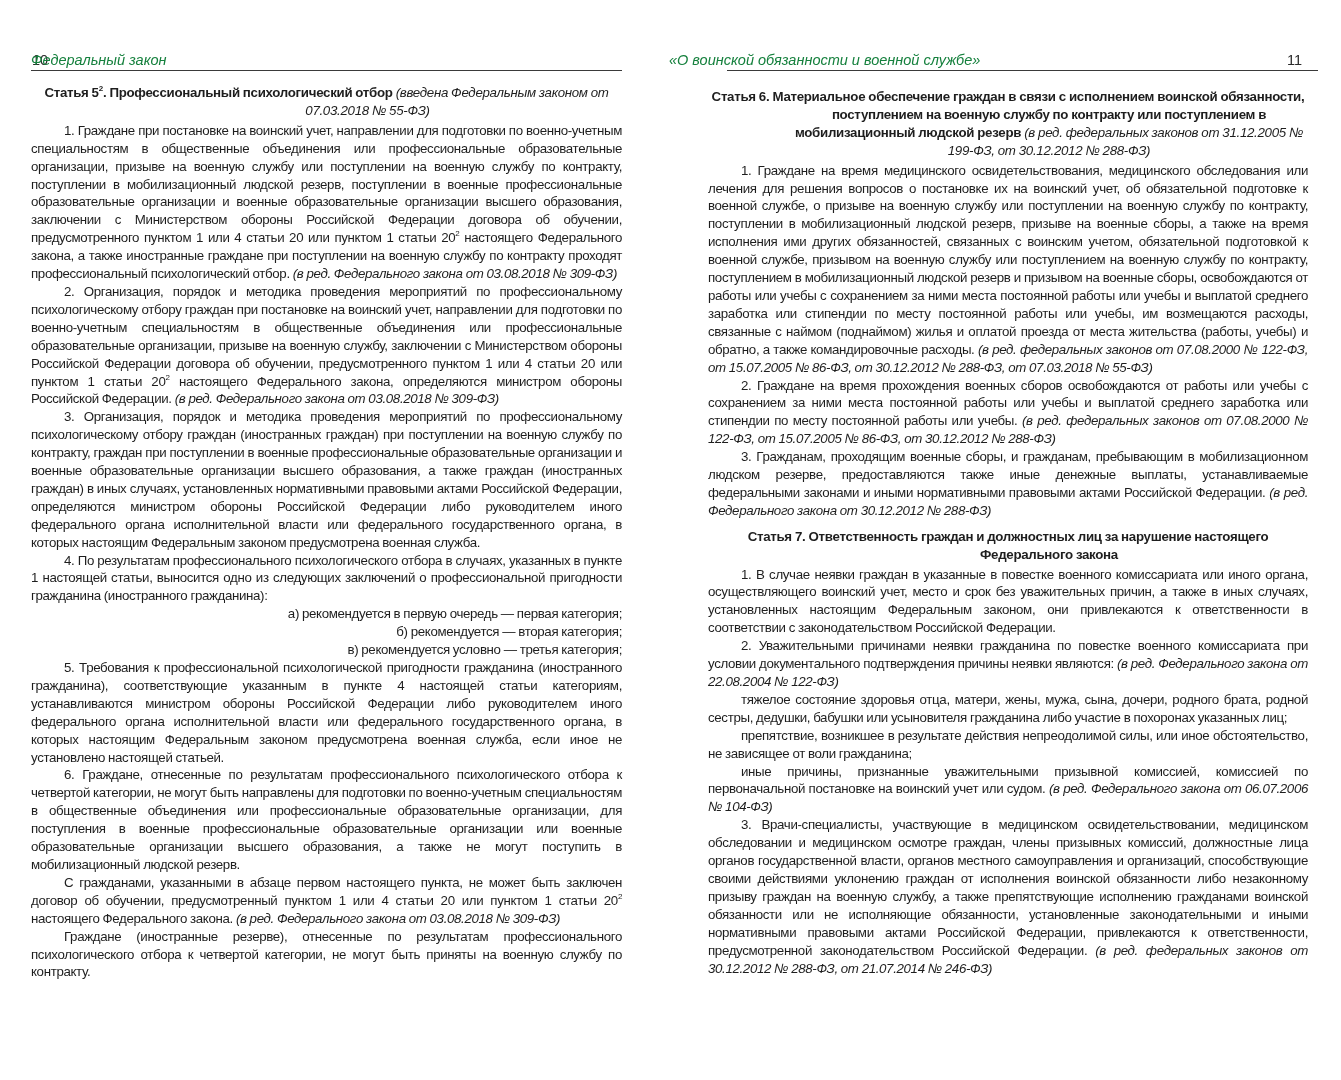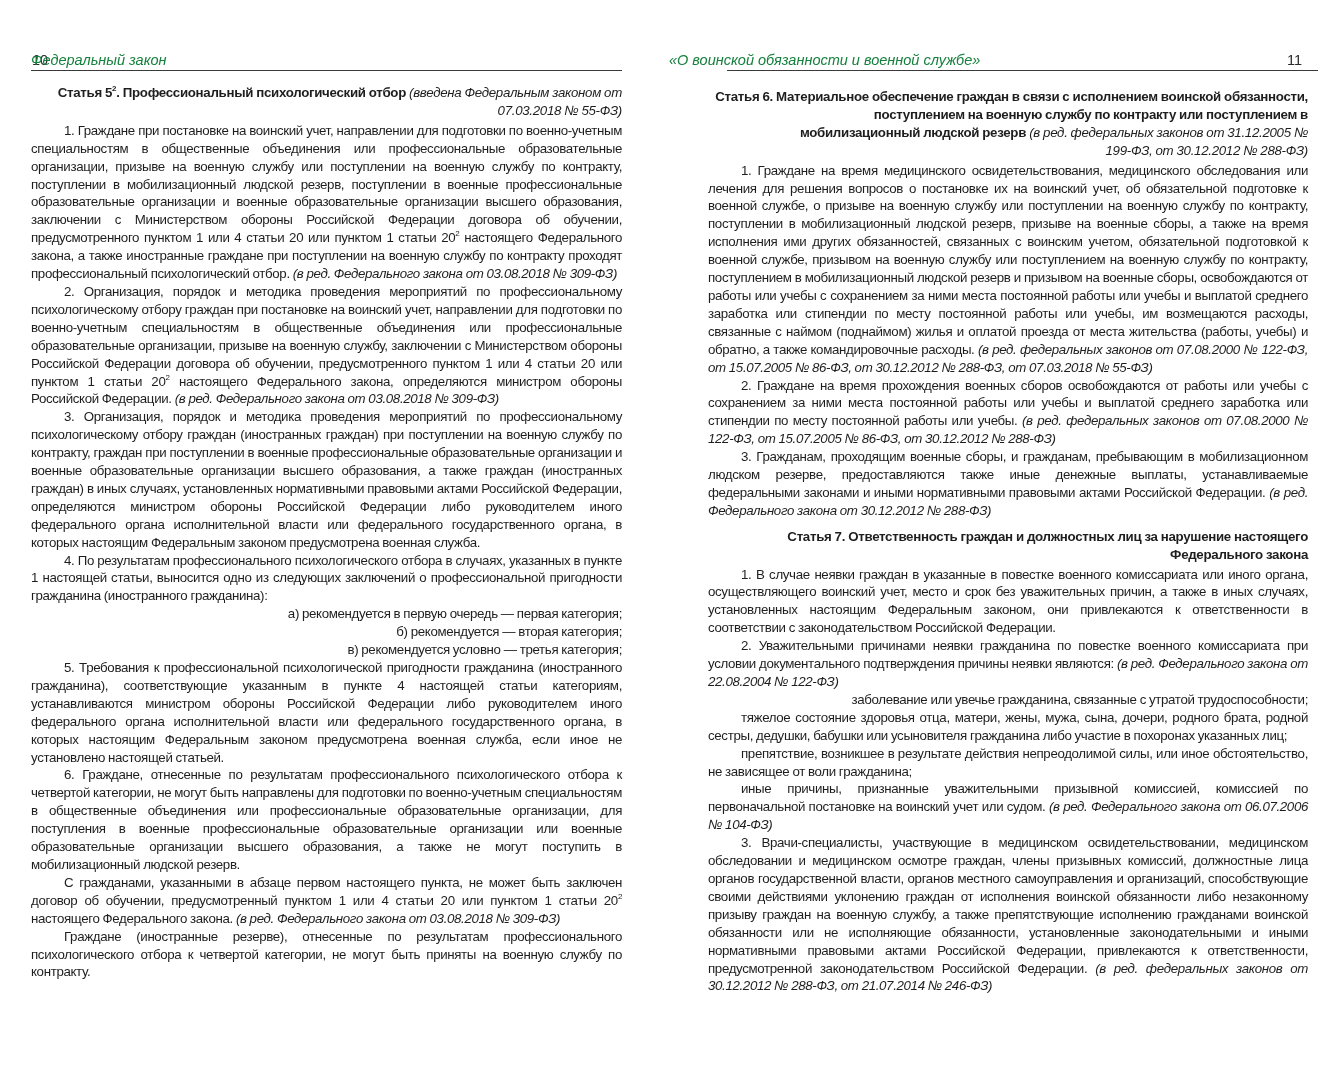--- a/index.html
+++ b/index.html
@@ -25,21 +25,21 @@
 
   .body-text {
     position: absolute; top: 80px;
     font-size: 13.3px; line-height: 17.9px; text-align: justify;
     letter-spacing: -0.35px; word-spacing: -0.3px;
   }
   .page-left .body-text { left: 31px; width: 591px; }
   .page-right .body-text { left: 37px; width: 600px; }
 
   .article-title {
-    font-weight: bold; margin: 4px 0 2px 0; text-align: right;
+    font-weight: bold; margin: 4px 0 2px 0; text-align: center;
     padding-left: 82px; text-indent: -82px; letter-spacing: -0.3px;
   }
   .page-right .article-title { padding-left: 82px; text-indent: -82px; margin-top: 8px; }
   .article-title i { font-weight: normal; }
   p.para { margin: 0; text-indent: 33px; }
   p.list { margin: 0; text-indent: 33px; text-align: right; }
   sup { font-size: 8px; line-height: 0; vertical-align: 6px; }
   i { font-style: italic; }
   b { font-weight: bold; }
 </style>
@@ -73,19 +73,18 @@
     <span class="folio">11</span>
   </div>
   <div class="body-text">
       <div class="article-title"><b>Статья 6. Материальное обеспечение граждан в связи с исполнением воинской обязанности, поступлением на военную службу по контракту или поступлением в мобилизационный людской резерв</b><i> (в ред. федеральных законов от 31.12.2005 № 199-ФЗ, от 30.12.2012 № 288-ФЗ)</i></div>
       <p class="para"><span>1. Граждане на время медицинского освидетельствования, медицинского обследования или лечения для решения вопросов о постановке их на воинский учет, об обязательной подготовке к военной службе, о призыве на военную службу или поступлении на военную службу по контракту, поступлении в мобилизационный людской резерв, призыве на военные сборы, а также на время исполнения ими других обязанностей, связанных с воинским учетом, обязательной подготовкой к военной службе, призывом на военную службу или поступлением на военную службу по контракту, поступлением в мобилизационный людской резерв и призывом на военные сборы, освобождаются от работы или учебы с сохранением за ними места постоянной работы или учебы и выплатой среднего заработка или стипендии по месту постоянной работы или учебы, им возмещаются расходы, связанные с наймом (поднаймом) жилья и оплатой проезда от места жительства (работы, учебы) и обратно, а также командировочные расходы. </span><i>(в ред. федеральных законов от 07.08.2000 № 122-ФЗ, от 15.07.2005 № 86-ФЗ, от 30.12.2012 № 288-ФЗ, от 07.03.2018 № 55-ФЗ)</i></p>
       <p class="para"><span>2. Граждане на время прохождения военных сборов освобождаются от работы или учебы с сохранением за ними места постоянной работы или учебы и выплатой среднего заработка или стипендии по месту постоянной работы или учебы. </span><i>(в ред. федеральных законов от 07.08.2000 № 122-ФЗ, от 15.07.2005 № 86-ФЗ, от 30.12.2012 № 288-ФЗ)</i></p>
       <p class="para"><span>3. Гражданам, проходящим военные сборы, и гражданам, пребывающим в мобилизационном людском резерве, предоставляются также иные денежные выплаты, устанавливаемые федеральными законами и иными нормативными правовыми актами Российской Федерации. </span><i>(в ред. Федерального закона от 30.12.2012 № 288-ФЗ)</i></p>
       <div class="article-title"><b>Статья 7. Ответственность граждан и должностных лиц за нарушение настоящего Федерального закона</b></div>
       <p class="para"><span>1. В случае неявки граждан в указанные в повестке военного комиссариата или иного органа, осуществляющего воинский учет, место и срок без уважительных причин, а также в иных случаях, установленных настоящим Федеральным законом, они привлекаются к ответственности в соответствии с законодательством Российской Федерации.</span></p>
       <p class="para"><span>2. Уважительными причинами неявки гражданина по повестке военного комиссариата при условии документального подтверждения причины неявки являются: </span><i>(в ред. Федерального закона от 22.08.2004 № 122-ФЗ)</i></p>
-      <p class="list"><span>заболевание или увечье гражданина, связанные с утратой трудоспособности;</span></p>
       <p class="para"><span>тяжелое состояние здоровья отца, матери, жены, мужа, сына, дочери, родного брата, родной сестры, дедушки, бабушки или усыновителя гражданина либо участие в похоронах указанных лиц;</span></p>
       <p class="para"><span>препятствие, возникшее в результате действия непреодолимой силы, или иное обстоятельство, не зависящее от воли гражданина;</span></p>
       <p class="para"><span>иные причины, признанные уважительными призывной комиссией, комиссией по первоначальной постановке на воинский учет или судом. </span><i>(в ред. Федерального закона от 06.07.2006 № 104-ФЗ)</i></p>
       <p class="para"><span>3. Врачи-специалисты, участвующие в медицинском освидетельствовании, медицинском обследовании и медицинском осмотре граждан, члены призывных комиссий, должностные лица органов государственной власти, органов местного самоуправления и организаций, способствующие своими действиями уклонению граждан от исполнения воинской обязанности либо незаконному призыву граждан на военную службу, а также препятствующие исполнению гражданами воинской обязанности или не исполняющие обязанности, установленные законодательными и иными нормативными правовыми актами Российской Федерации, привлекаются к ответственности, предусмотренной законодательством Российской Федерации. </span><i>(в ред. федеральных законов от 30.12.2012 № 288-ФЗ, от 21.07.2014 № 246-ФЗ)</i></p>
     </div>
 </div>
 
 </body></html>

